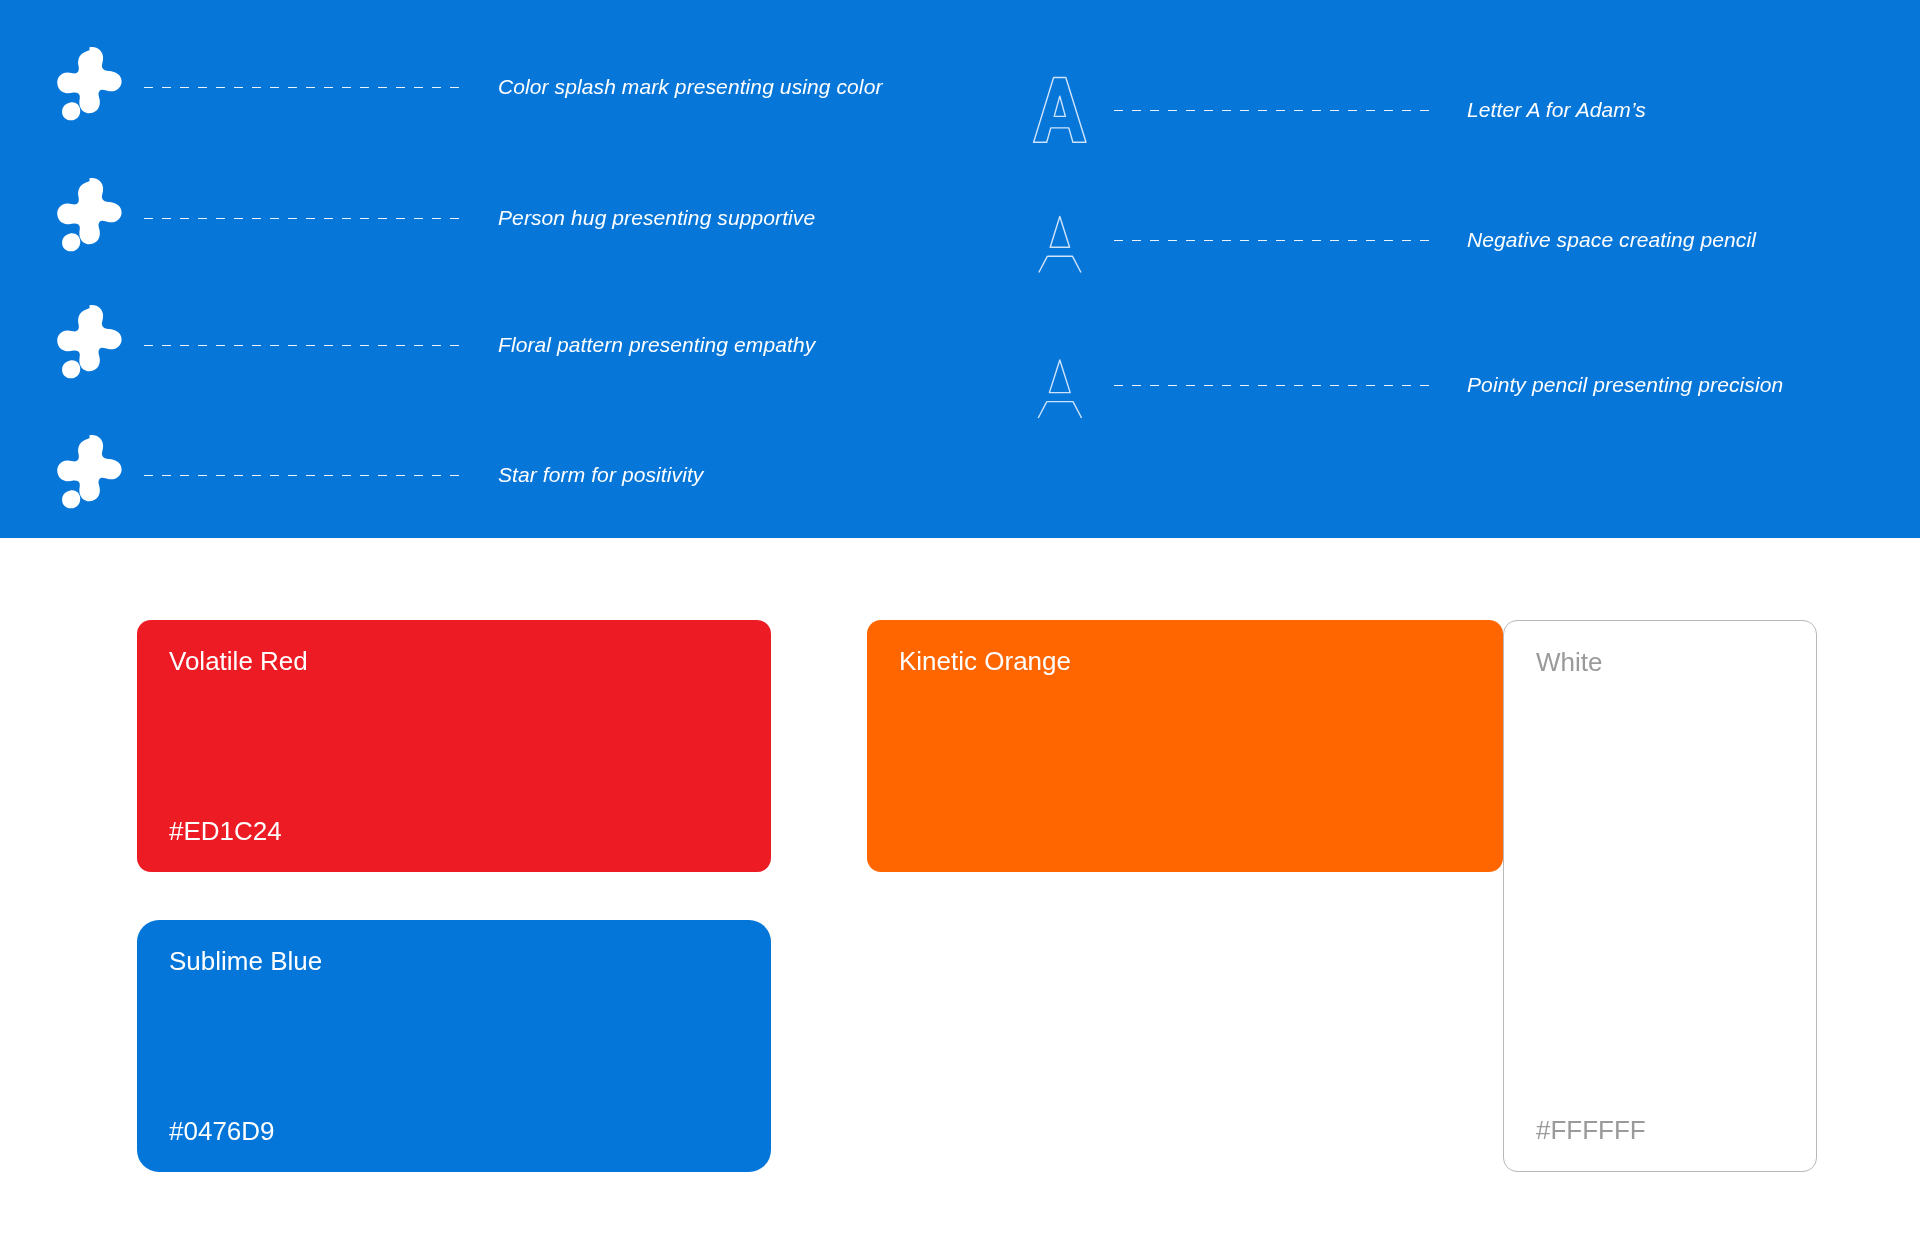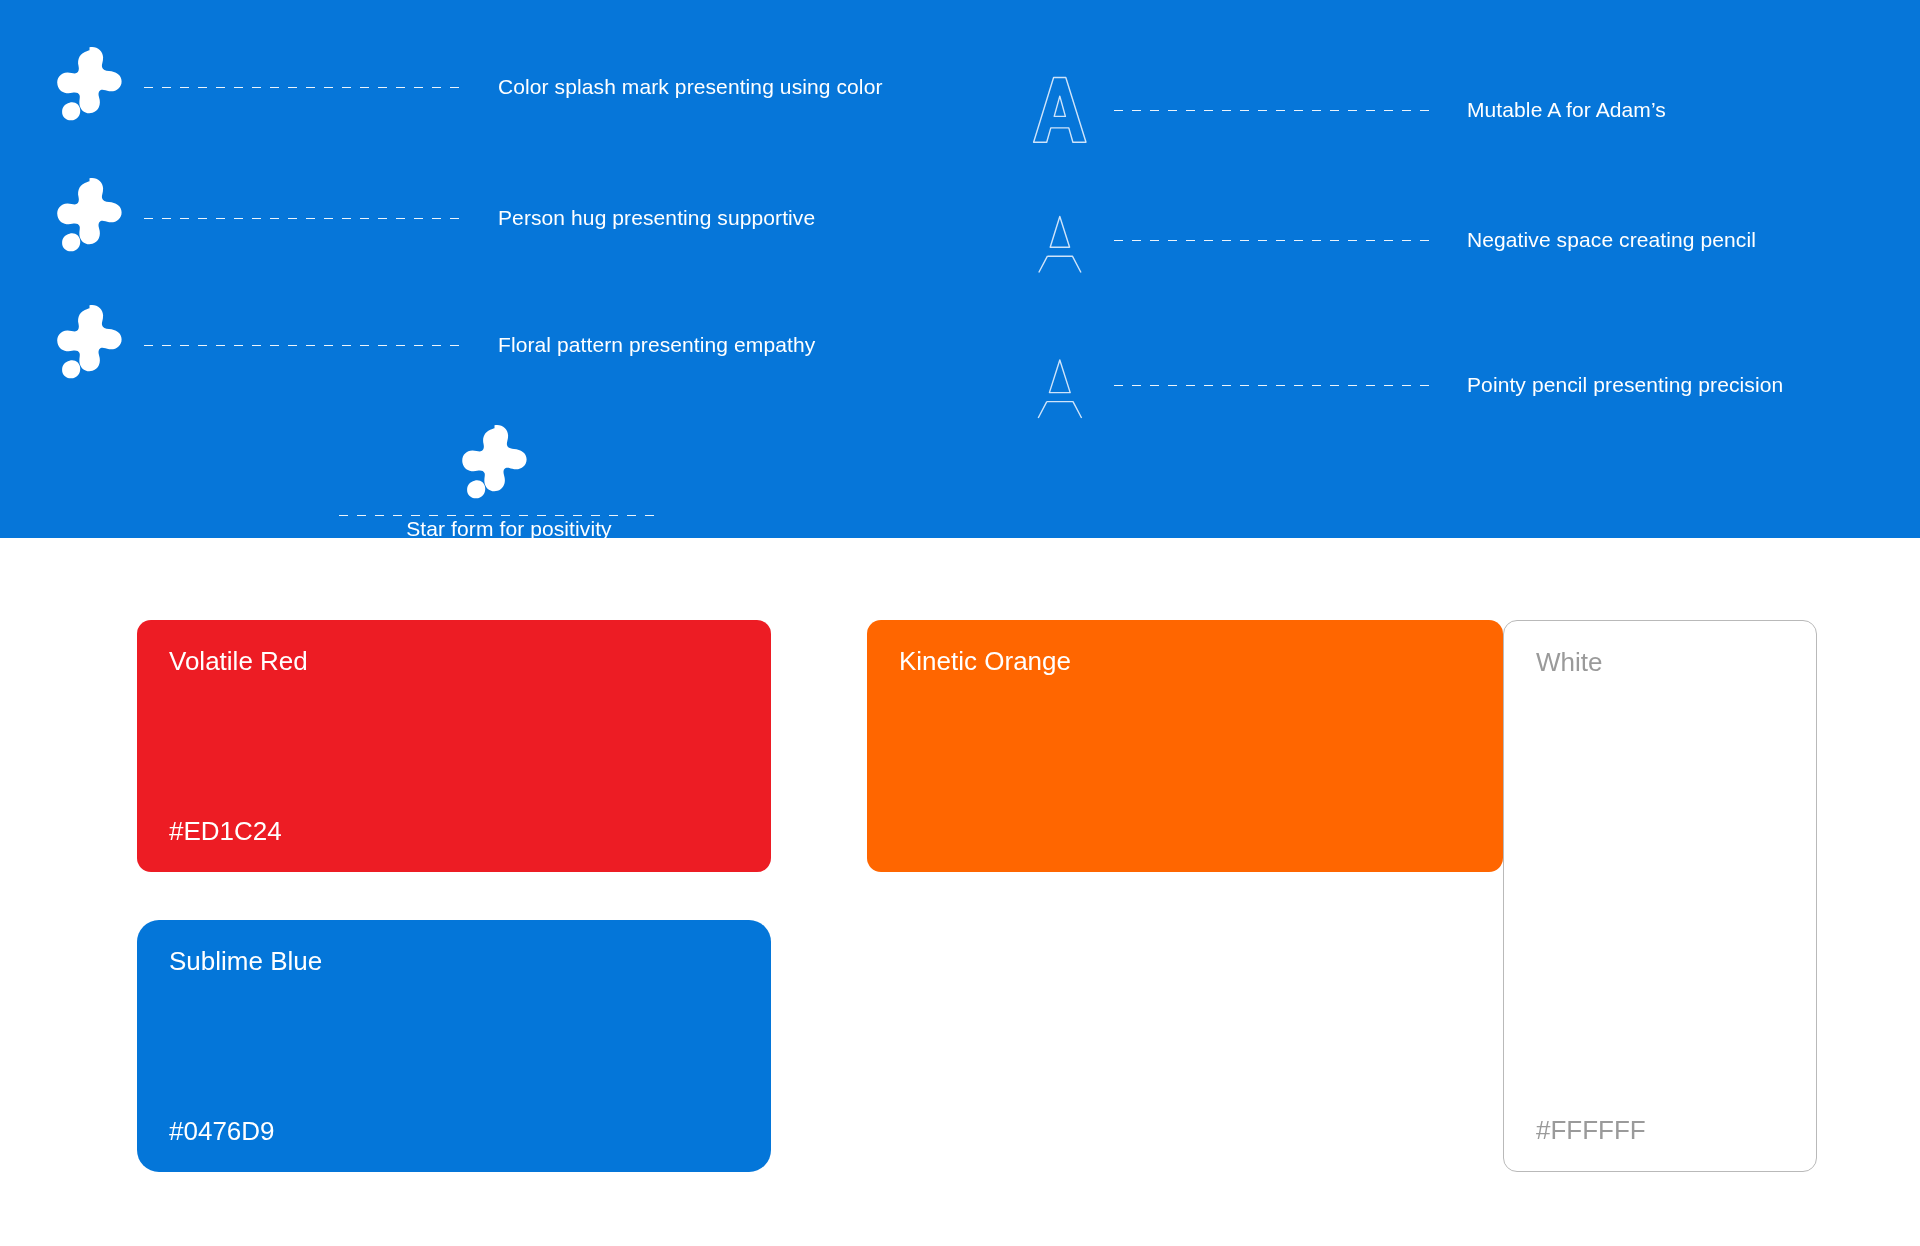--- a/index.html
+++ b/index.html
@@ -15,37 +15,37 @@
   .page { position: relative; width: 1920px; height: 1246px; background: #ffffff; }
 
   
   .mark-panel {
     position: absolute;
     left: 0; top: 0;
     width: 1920px; height: 538px;
     background: #0676d9;
   }
 
-  .mark-column { position: absolute; top: 0; height: 508px; }
+  .mark-column { position: absolute; top: 0; height: 508px; font-style: italic; }
   .mark-column.left  { left: 0;    width: 960px; }
   .mark-column.right { left: 960px; width: 960px; }
 
   .mark-row {
     position: absolute;
     display: flex;
     align-items: center;
     height: 120px;
   }
 
   
   .left .mark-row  { left: 40px; width: 900px; }
   .left .r0 { top: 27px; }
   .left .r1 { top: 158px; }
   .left .r2 { top: 285px; }
-  .left .r3 { top: 415px; flex-direction: column; }
+  .left .r3 { top: 415px; }
 
   
   .right .mark-row { left: 60px; width: 880px; }
   .right .r0 { top: 50px; }
   .right .r1 { top: 180px; }
   .right .r2 { top: 325px; }
 
   .icon-slot {
     flex: 0 0 auto;
     display: flex;
@@ -181,21 +181,21 @@
     <div class="mark-column right">
 
       <div class="mark-row r0">
         <span class="icon-slot letter">
           <svg width="62" height="72" viewBox="0 0 62 72" aria-hidden="true">
             <path fill="none" stroke="#cfe4fa" stroke-width="1.4" stroke-linejoin="round" d="M24.6 3.5h12.2L57 68.2H43.9l-4.1-14.3H21.8l-4.1 14.3H4.6L24.6 3.5z
                      M25.2 42.4h11.2L30.8 22.1 25.2 42.4z"></path>
           </svg>
         </span>
         <span class="dash-line"></span>
-        <span class="mark-caption">Mutable A for Adam’s</span>
+        <span class="mark-caption">Letter A for Adam’s</span>
       </div>
 
       <div class="mark-row r1">
         <span class="icon-slot letter">
           <svg width="62" height="72" viewBox="0 0 62 72" aria-hidden="true">
             <path fill="none" stroke="#cfe4fa" stroke-width="1.4" stroke-linejoin="round" d="M30.8 12.5 L40.6 43.2 L21.2 43.2 Z"></path>
             <path fill="none" stroke="#cfe4fa" stroke-width="1.4" stroke-linejoin="round" d="M18.4 52.2 L43.4 52.2 L52 68.5 M18.4 52.2 L9.8 68.5"></path>
           </svg>
         </span>
         <span class="dash-line"></span>

